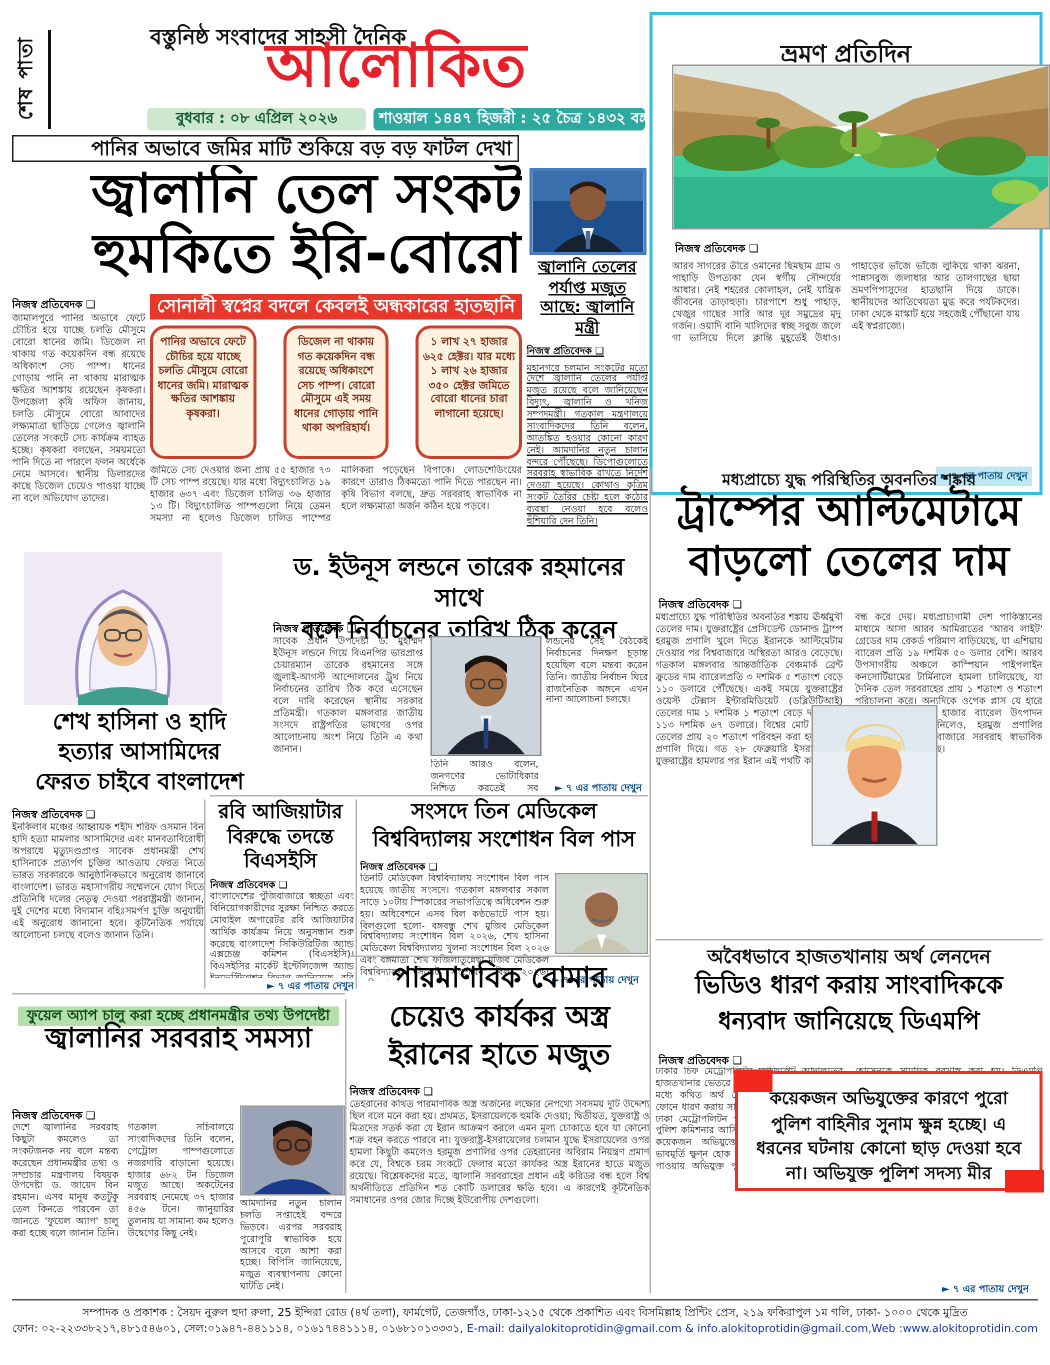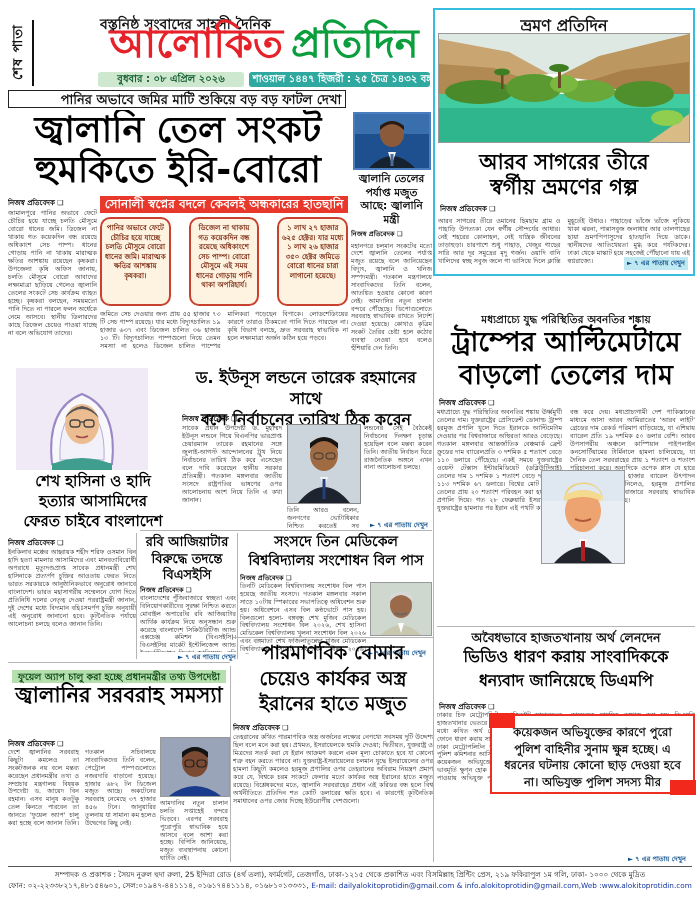--- a/index.html
+++ b/index.html
@@ -40,28 +40,27 @@
 <body>
 
 <div id="page">
 
   <div id="edge-wrap" class="abs" style="left:8px;top:20px;width:24px;height:66px;">
     <div id="edge-label" style="height:64px;">শেষ পাতা</div>
   </div>
   <div class="abs" style="left:100px;top:13px;width:220px;font-size:14px;font-weight:bold;">বস্তুনিষ্ঠ সংবাদের সাহসী দৈনিক</div>
   <div class="abs" style="left:96px;top:20px;width:336px;height:50px;display:flex;align-items:center;justify-content:center;gap:8px;">
     <span id="logo-red" style="font-size:40px;">আলোকিত</span>
-    <span id="logo-green" style="font-size:40px;">প্রতিদিন</span>
   </div>
   <div class="abs" style="left:98px;top:72px;width:332px;height:15px;display:flex;gap:5px;">
     <div class="dateseg" style="width:44%;background:#cde8cf;color:#115c2e;">বুধবার : ০৮ এপ্রিল ২০২৬</div>
     <div class="dateseg" style="flex:1;background:#2fa8a0;color:#fff;">১৯ শাওয়াল ১৪৪৭ হিজরী : ২৫ চৈত্র ১৪৩২ বঙ্গাব্দ</div>
   </div>
 
-  <div id="travel-box" class="abs" style="left:433px;top:8px;width:262px;height:268px;box-sizing:border-box;padding:3px;">
+  <div id="travel-box" class="abs" style="left:433px;top:8px;width:262px;height:322px;box-sizing:border-box;padding:13px;">
     <div class="center" style="font-size:16px;font-weight:900;height:20px;">ভ্রমণ প্রতিদিন</div>
     <svg width="250" height="108" viewBox="0 0 250 108" style="border:1px solid #999;">
       <rect width="250" height="40" fill="#dfe9e4"></rect>
       <polygon points="0,5 70,18 110,40 0,55" fill="#c9a671"></polygon>
       <polygon points="250,0 160,22 120,42 250,60" fill="#bd9760"></polygon>
       <polygon points="0,30 55,34 95,48 0,62" fill="#b08a52"></polygon>
       <polygon points="250,28 185,36 140,50 250,66" fill="#a87f48"></polygon>
       <rect y="60" width="250" height="48" fill="#2fb68c"></rect>
       <rect y="60" width="250" height="14" fill="#49d6a8" opacity="0.7"></rect>
       <ellipse cx="40" cy="58" rx="34" ry="12" fill="#4a8a2a"></ellipse>
@@ -69,45 +68,41 @@
       <ellipse cx="150" cy="57" rx="26" ry="11" fill="#6aa83a"></ellipse>
       <ellipse cx="205" cy="60" rx="30" ry="13" fill="#4f8f2c"></ellipse>
       <ellipse cx="125" cy="50" rx="14" ry="9" fill="#7ab840"></ellipse>
       <polygon points="210,108 250,80 250,108" fill="#d9bc85"></polygon>
       <ellipse cx="228" cy="84" rx="16" ry="8" fill="#8fce4e"></ellipse>
       <rect x="119" y="36" width="3" height="18" fill="#6b4a26"></rect>
       <ellipse cx="120" cy="34" rx="10" ry="4" fill="#3e7d22"></ellipse>
       <rect x="62" y="40" width="2.5" height="15" fill="#6b4a26"></rect>
       <ellipse cx="63" cy="38" rx="8" ry="3.5" fill="#3e7d22"></ellipse>
     </svg>
-    <div class="hl" style="font-size:21px;line-height:1.2;margin-top:3px;">
-      <div>আরব সাগরের তীরে</div>
-      <div>স্বর্গীয় ভ্রমণের গল্প</div>
-    </div>
     <div class="byline" style="margin:3px 0 2px 2px;">নিজস্ব প্রতিবেদক ❑</div>
     <div class="body-text cols2" style="height:96px;">আরব সাগরের তীরে ওমানের ছিমছাম গ্রাম ও পাহাড়ি উপত্যকা যেন স্বর্গীয় সৌন্দর্যের আধার। নেই শহরের কোলাহল, নেই যান্ত্রিক জীবনের তাড়াহুড়া। চারপাশে শুধু পাহাড়, খেজুর গাছের সারি আর দূর সমুদ্রের মৃদু গর্জন। ওয়াদি বানি খালিদের স্বচ্ছ সবুজ জলে গা ভাসিয়ে দিলে ক্লান্তি মুহূর্তেই উধাও। পাহাড়ের ভাঁজে ভাঁজে লুকিয়ে থাকা ঝরনা, পান্নাসবুজ জলাধার আর তালগাছের ছায়া ভ্রমণপিপাসুদের হাতছানি দিয়ে ডাকে। স্থানীয়দের আতিথেয়তা মুগ্ধ করে পর্যটকদের। ঢাকা থেকে মাস্কাট হয়ে সহজেই পৌঁছানো যায় এই স্বপ্নরাজ্যে।</div>
     <div class="abs teal-tag cont" style="right:5px;bottom:4px;">► ৭ এর পাতায় দেখুন</div>
   </div>
 
   <div id="lead-kicker" class="abs center" style="left:8px;top:90px;width:338px;height:18px;font-size:13px;font-weight:bold;line-height:17px;overflow:hidden;box-sizing:border-box;padding-left:48px;">পানির অভাবে জমির মাটি শুকিয়ে বড় বড় ফাটল দেখা দিয়েছে</div>
-  <div class="abs hl" style="left:8px;top:110px;width:340px;height:84px;font-size:36px;line-height:1.1;overflow:hidden;">
+  <div class="abs hl" style="left:8px;top:110px;width:340px;height:84px;font-size:36px;line-height:1.1;overflow:hidden;text-align:right;">
     <div>জ্বালানি তেল সংকট</div>
     <div>হুমকিতে ইরি-বোরো</div>
   </div>
   <div class="abs byline" style="left:8px;top:197px;width:90px;">নিজস্ব প্রতিবেদক ❑</div>
   <div class="abs body-text" style="left:8px;top:209px;width:89px;height:157px;">জামালপুরে পানির অভাবে ফেটে চৌচির হয়ে যাচ্ছে চলতি মৌসুমে বোরো ধানের জমি। ডিজেল না থাকায় গত কয়েকদিন বন্ধ রয়েছে অধিকাংশ সেচ পাম্প। ধানের গোড়ায় পানি না থাকায় মারাত্মক ক্ষতির আশঙ্কায় রয়েছেন কৃষকরা। উপজেলা কৃষি অফিস জানায়, চলতি মৌসুমে বোরো আবাদের লক্ষ্যমাত্রা ছাড়িয়ে গেলেও জ্বালানি তেলের সংকটে সেচ কার্যক্রম ব্যাহত হচ্ছে। কৃষকরা বলছেন, সময়মতো পানি দিতে না পারলে ফলন অর্ধেকে নেমে আসবে। স্থানীয় ডিলারদের কাছে ডিজেল চেয়েও পাওয়া যাচ্ছে না বলে অভিযোগ তাদের।</div>
   <div id="lead-banner" class="abs center" style="left:100px;top:196px;width:248px;height:17px;font-size:12px;font-weight:bold;line-height:17px;overflow:hidden;">সোনালী স্বপ্নের বদলে কেবলই অন্ধকারের হাতছানি</div>
   <div class="abs" style="left:100px;top:217px;width:248px;height:89px;display:flex;gap:18px;">
     <div class="infobox">পানির অভাবে ফেটে চৌচির হয়ে যাচ্ছে চলতি মৌসুমে বোরো ধানের জমি। মারাত্মক ক্ষতির আশঙ্কায় কৃষকরা।</div>
     <div class="infobox">ডিজেল না থাকায় গত কয়েকদিন বন্ধ রয়েছে অধিকাংশে সেচ পাম্প। বোরো মৌসুমে এই সময় ধানের গোড়ায় পানি থাকা অপরিহার্য।</div>
     <div class="infobox">১ লাখ ২৭ হাজার ৬২৫ হেক্টর। যার মধ্যে ১ লাখ ২৬ হাজার ৩৫০ হেক্টর জমিতে বোরো ধানের চারা লাগানো হয়েছে।</div>
   </div>
   <div class="abs body-text cols2" style="left:100px;top:310px;width:248px;height:56px;">জমিতে সেচ দেওয়ার জন্য প্রায় ৫৫ হাজার ৭৩ টি সেচ পাম্প রয়েছে। যার মধ্যে বিদ্যুৎচালিত ১৯ হাজার ৬৩৭ এবং ডিজেল চালিত ৩৬ হাজার ১৩ টি। বিদ্যুৎচালিত পাম্পগুলো নিয়ে তেমন সমস্যা না হলেও ডিজেল চালিত পাম্পের মালিকরা পড়েছেন বিপাকে। লোডশেডিংয়ের কারণে তারাও ঠিকমতো পানি দিতে পারছেন না। কৃষি বিভাগ বলছে, দ্রুত সরবরাহ স্বাভাবিক না হলে লক্ষ্যমাত্রা অর্জন কঠিন হয়ে পড়বে।</div>
 
-  <div class="abs" style="left:351px;top:112px;width:81px;height:254px;">
+  <div class="abs" style="left:351px;top:112px;width:81px;height:254px;text-decoration:underline;">
     <svg width="74" height="54" viewBox="0 0 74 54" style="border:2px solid #4a7dbf;display:block;margin:0 auto;">
       <rect width="74" height="54" fill="#1e4f8f"></rect>
       <rect width="74" height="20" fill="#3a6fae"></rect>
       <ellipse cx="37" cy="20" rx="12" ry="13" fill="#8a5a3a"></ellipse>
       <path d="M25,16 Q37,4 49,16 L49,12 Q37,2 25,12 Z" fill="#2a1a10"></path>
       <path d="M14,54 Q37,30 60,54 Z" fill="#16222e"></path>
       <polygon points="33,38 41,38 37,50" fill="#f5f5f5"></polygon>
       <rect x="35.5" y="40" width="3" height="12" fill="#4a6a9a"></rect>
     </svg>
     <div class="hl" style="font-size:10.5px;line-height:1.3;margin-top:2px;">
@@ -213,21 +208,21 @@
   <div class="abs byline" style="left:439px;top:701px;">নিজস্ব প্রতিবেদক ❑</div>
   <div class="abs body-text cols2" style="left:437px;top:711px;width:258px;height:151px;column-gap:8px;font-size:6.2px;">ঢাকার চিফ মেট্রোপলিটন ম্যাজিস্ট্রেট আদালতের হাজতখানার ভেতরে পুলিশ সদস্য ও এক আসামির মধ্যে কথিত অর্থ লেনদেনের ভিডিও মোবাইল ফোনে ধারণ করায় সাংবাদিককে ধন্যবাদ জানিয়েছে ঢাকা মেট্রোপলিটন পুলিশ (ডিএমপি)। অতিরিক্ত পুলিশ কমিশনার আসিফ বিন হাসান আরও বলেন, কয়েকজন অভিযুক্তের কারণে পুরো বাহিনীর ভাবমূর্তি ক্ষুণ্ন হোক তা কাম্য নয়। ঘটনার সত্যতা পাওয়ায় অভিযুক্ত পুলিশ সদস্য মীর মোশাররফ হোসেনকে সাময়িক বরখাস্ত করা হয়। ডিএমপি জানায়, বিষয়টি তদন্ত করে প্রয়োজনীয় আইনগত ব্যবস্থা নেওয়া হবে। আদালত সংশ্লিষ্ট সূত্র জানায়, বৈষম্যবিরোধী ছাত্র আন্দোলনকে কেন্দ্র করে মোহাম্মদপুর থানায় দায়ের করা একটি হত্যাচেষ্টা মামলায় কায়সার হোসেনকে আদালতে হাজির করা হয়। শুনানি শেষে তাকে গ্রেফতার দেখিয়ে কারাগারে পাঠানোর নির্দেশ দেন আদালত। এসব ঘটনায় তদন্ত কমিটি গঠন করা হয়েছে।</div>
   <div id="dmp-quote" class="abs" style="left:490px;top:714px;width:205px;height:80px;box-sizing:border-box;padding:8px 10px;">
     <div class="center" style="font-size:11.5px;font-weight:bold;line-height:1.45;overflow:hidden;height:64px;">কয়েকজন অভিযুক্তের কারণে পুরো পুলিশ বাহিনীর সুনাম ক্ষুন্ন হচ্ছে। এ ধরনের ঘটনায় কোনো ছাড় দেওয়া হবে না। অভিযুক্ত পুলিশ সদস্য মীর মোশাররফ হোসেনকে সাময়িক বরখাস্ত করা হয়।</div>
   </div>
   <div class="abs cont" style="left:628px;top:854px;">► ৭ এর পাতায় দেখুন</div>
 
   <div class="abs center" style="left:8px;top:665px;width:222px;">
     <span id="fuel-kicker-inner">ফুয়েল অ্যাপ চালু করা হচ্ছে প্রধানমন্ত্রীর তথ্য উপদেষ্টা</span>
   </div>
-  <div class="abs hl" style="left:8px;top:681px;width:222px;height:52px;font-size:21px;line-height:1.35;">
+  <div class="abs hl" style="left:8px;top:681px;width:222px;height:52px;font-size:18px;line-height:1.35;">
     <div>জ্বালানির সরবরাহ সমস্যা</div>
   </div>
   <div class="abs byline" style="left:8px;top:738px;">নিজস্ব প্রতিবেদক ❑</div>
   <div class="abs body-text cols2" style="left:8px;top:748px;width:148px;height:114px;column-gap:6px;font-size:6.2px;">দেশে জ্বালানির সরবরাহ কিছুটা কমলেও তা সংকটজনক নয় বলে মন্তব্য করেছেন প্রধানমন্ত্রীর তথ্য ও সম্প্রচার মন্ত্রণালয় বিষয়ক উপদেষ্টা ড. জায়েদ বিন রহমান। এসব মানুষ কতটুকু তেল কিনতে পারবেন তা জানতে 'ফুয়েল অ্যাপ' চালু করা হচ্ছে বলে জানান তিনি। গতকাল সচিবালয়ে সাংবাদিকদের তিনি বলেন, পেট্রোল পাম্পগুলোতে নজরদারি বাড়ানো হয়েছে। হাজার ৬৮২ টন ডিজেল মজুত আছে। অকটেনের সরবরাহ নেমেছে ৩৭ হাজার ৪৫৬ টনে। জানুয়ারির তুলনায় যা সামান্য কম হলেও উদ্বেগের কিছু নেই।</div>
   <svg class="abs photo-frame" style="left:160px;top:737px;border:1px solid #999;" width="68" height="58" viewBox="0 0 68 58">
     <rect width="68" height="58" fill="#9aa4b8"></rect>
     <ellipse cx="34" cy="24" rx="13" ry="15" fill="#7a4a32"></ellipse>
     <path d="M21,20 Q34,6 47,20 L47,14 Q34,4 21,14Z" fill="#141414"></path>
     <rect x="24" y="22" width="9" height="7" rx="3" fill="none" stroke="#222" stroke-width="1.2"></rect>
     <rect x="36" y="22" width="9" height="7" rx="3" fill="none" stroke="#222" stroke-width="1.2"></rect>

